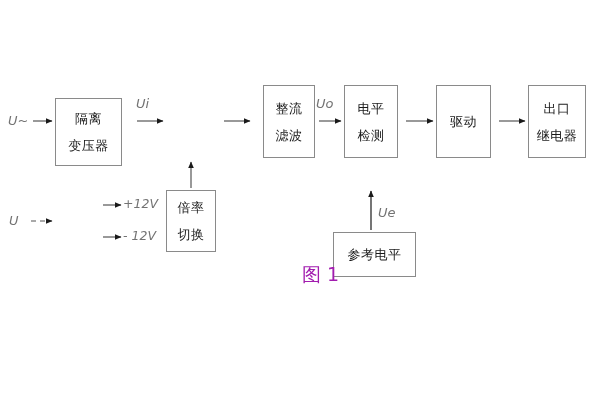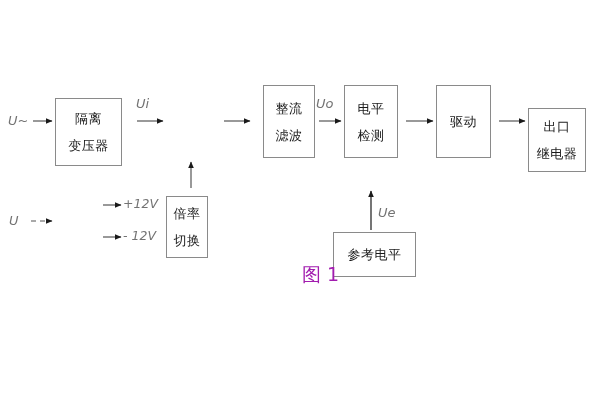--- a/index.html
+++ b/index.html
@@ -113,27 +113,27 @@
 
   <div class="box" style="left:344px; top:85px; width:54px; height:73px;">
     <span class="line">电平</span>
     <span class="line">检测</span>
   </div>
 
   <div class="box single" style="left:436px; top:85px; width:55px; height:73px;">
     <span class="line">驱动</span>
   </div>
 
-  <div class="box" style="left:528px; top:85px; width:58px; height:64px;margin-top:23px;">
+  <div class="box" style="left:528px; top:85px; width:58px; height:73px;">
     <span class="line">出口</span>
     <span class="line">继电器</span>
   </div>
 
 
-  <div class="box" style="left:166px; top:190px; width:42px; height:62px;margin-top:6px;">
+  <div class="box" style="left:166px; top:190px; width:50px; height:62px;">
     <span class="line">倍率</span>
     <span class="line">切换</span>
   </div>
 
   <div class="box single" style="left:333px; top:232px; width:83px; height:45px;">
     <span class="line">参考电平</span>
   </div>
 
   <span class="lbl" style="left:8px; top:114px;">U~</span>
 

